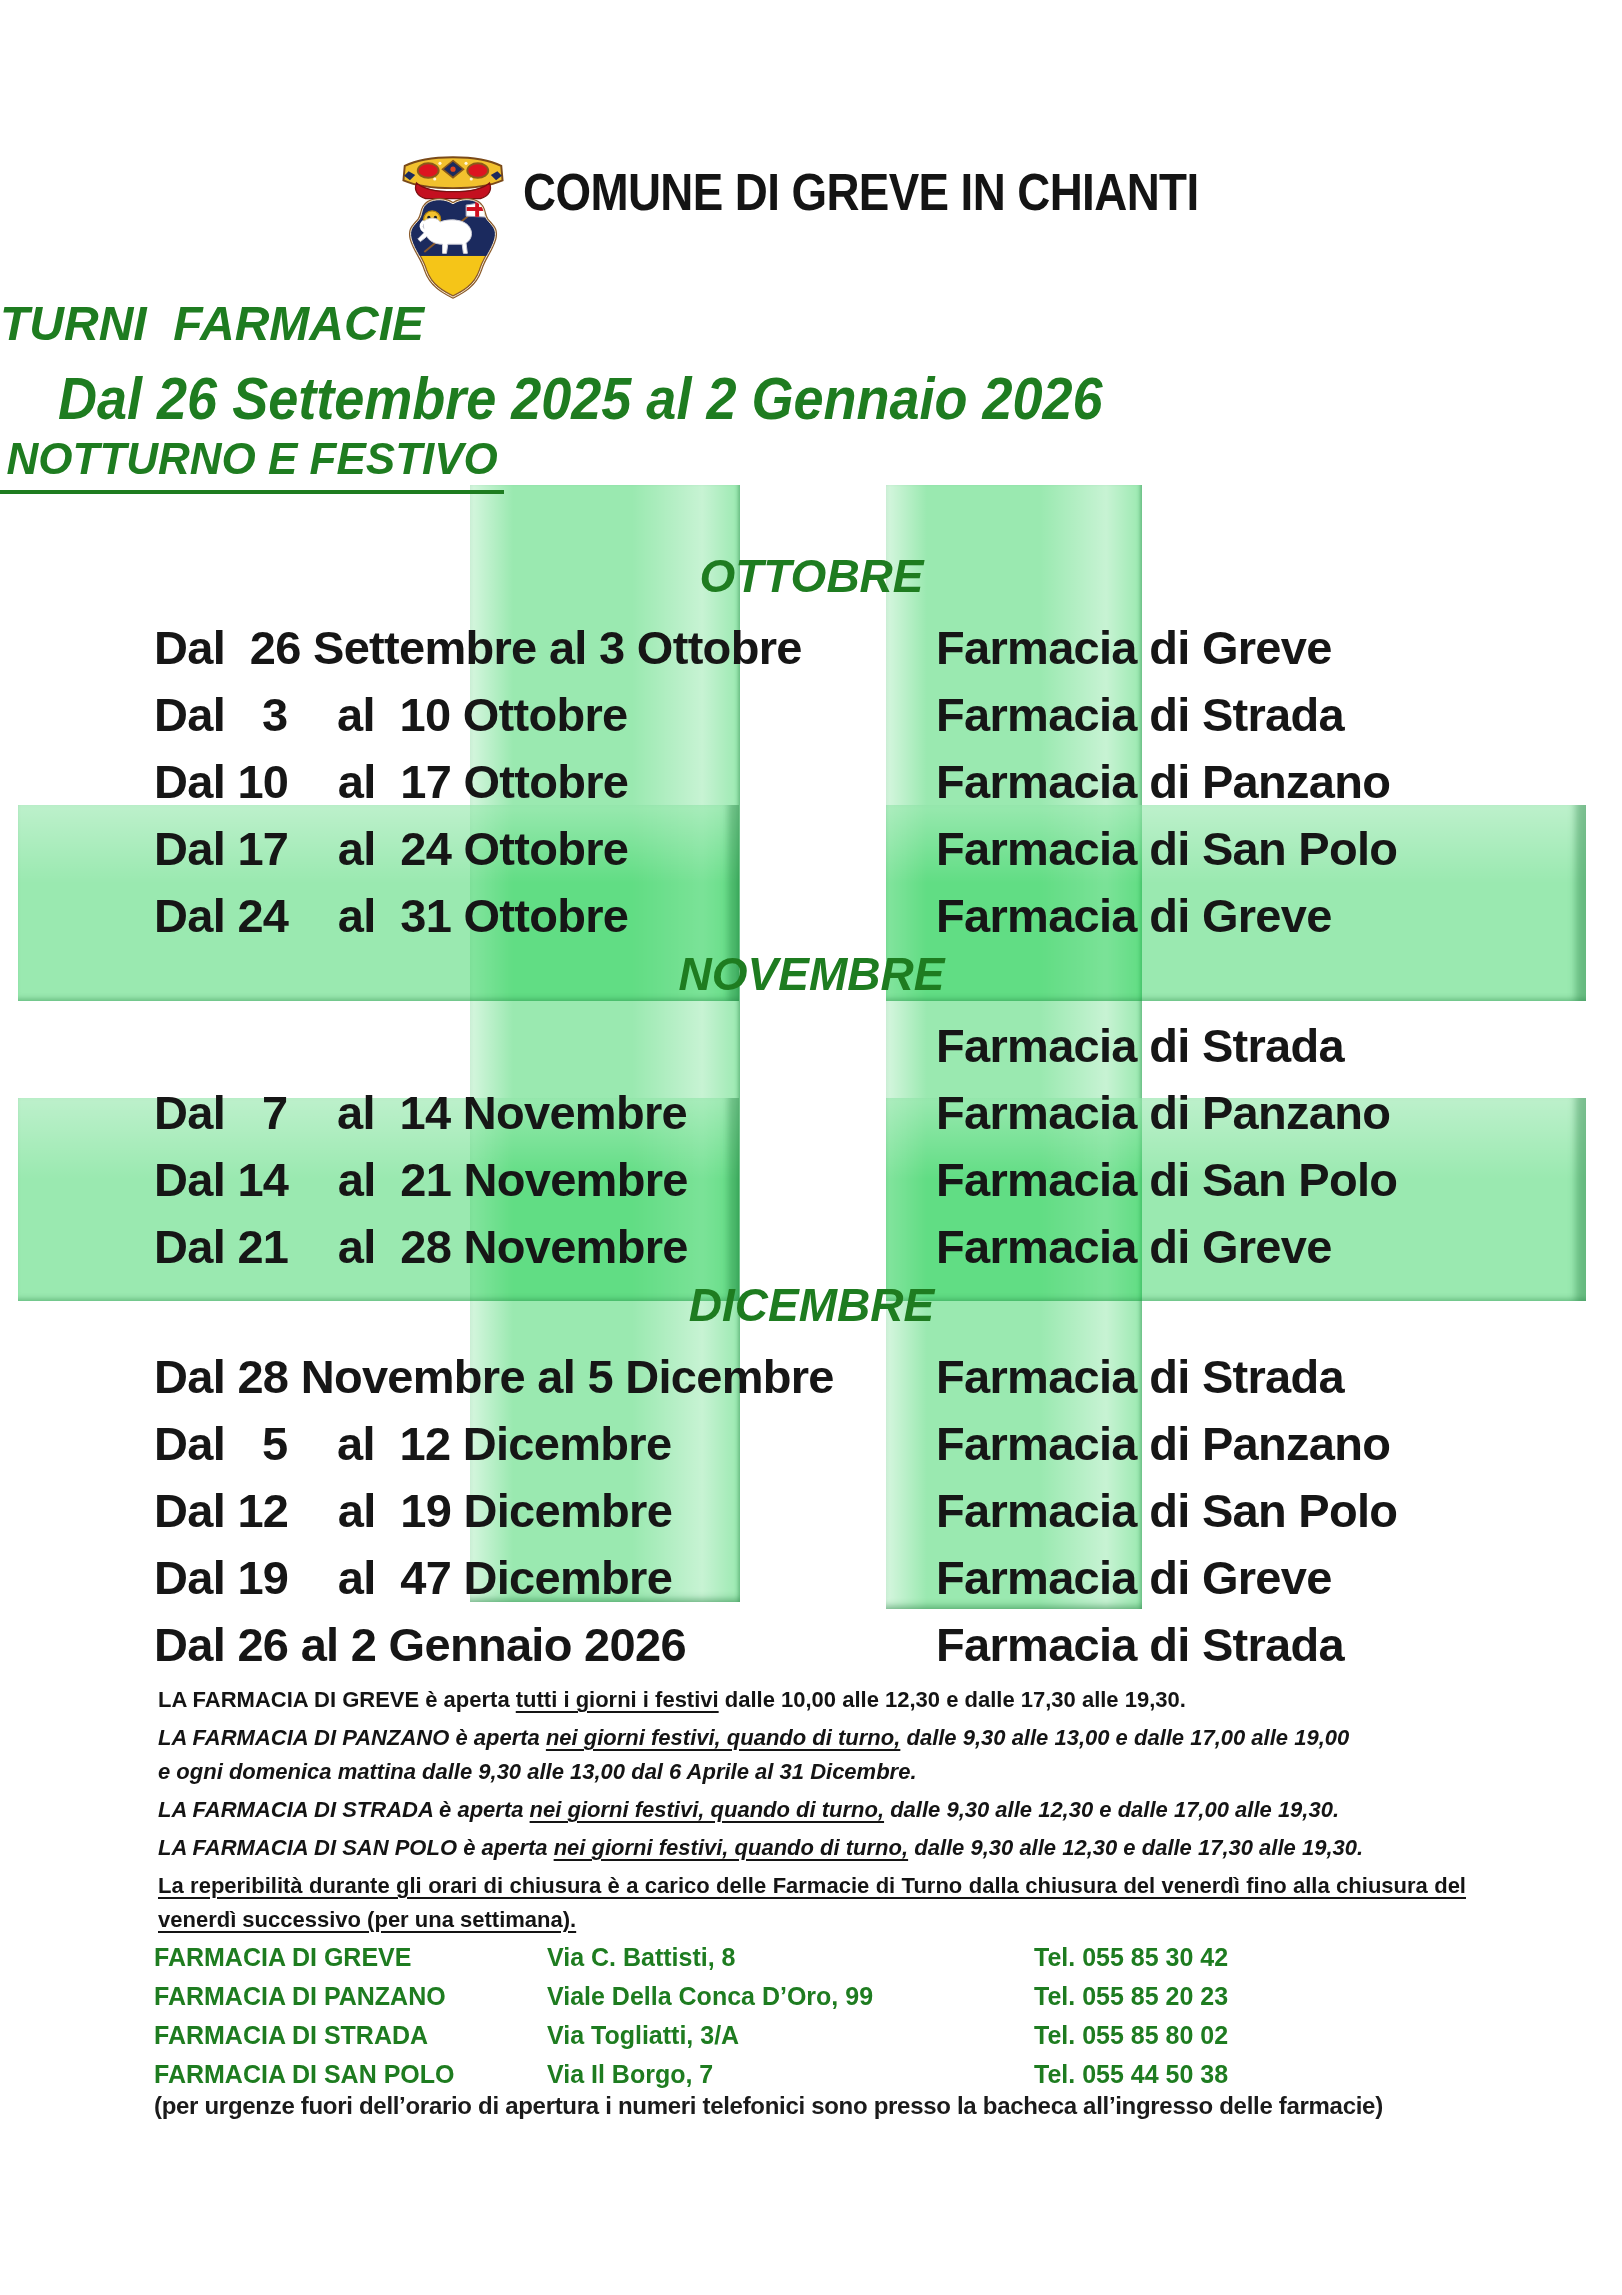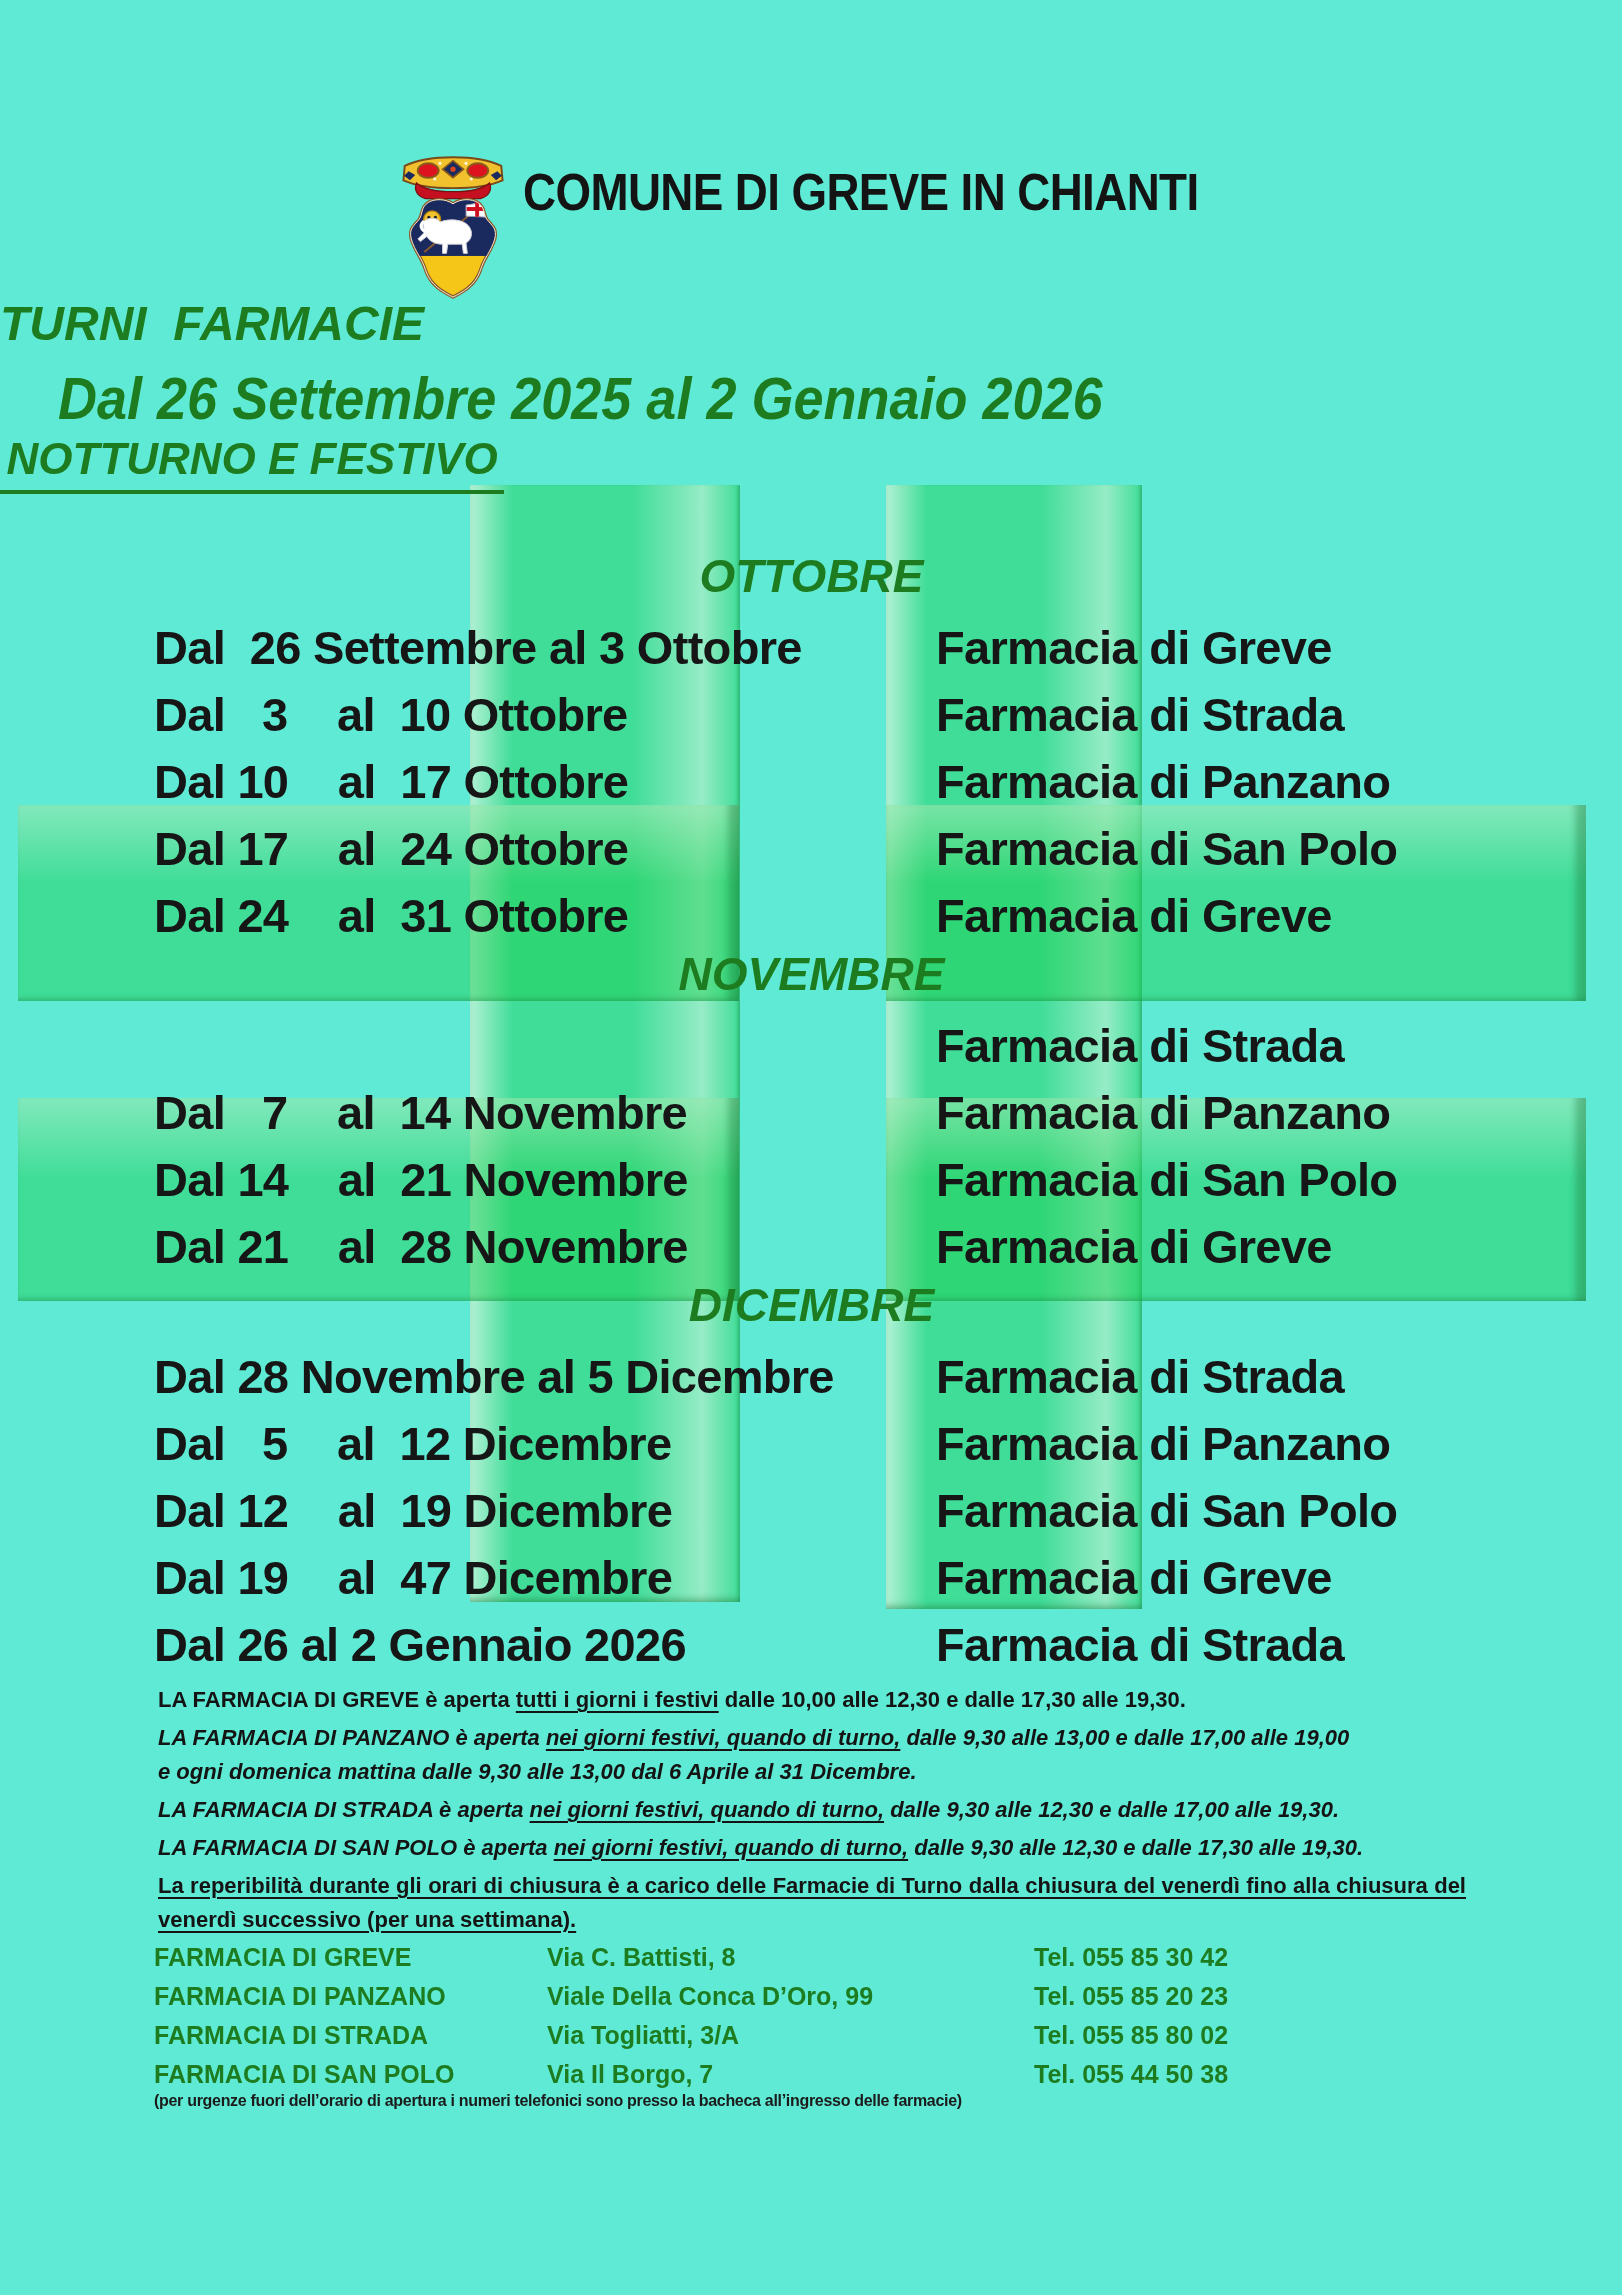--- a/index.html
+++ b/index.html
@@ -1,17 +1,17 @@
 <!DOCTYPE html>
 <html style="font-size:10.5px"><head>
 <meta charset="utf-8">
 <style>
   html,body{margin:0;padding:0;background:#888;}
   #page{
-    position:relative; width:1622px; height:2295px; background:#5eead4;
+    position:relative; width:1622px; height:2295px; background:#ffffff;
     font-family:"Liberation Sans", sans-serif; overflow:hidden;
   }
   
   .wm{position:absolute; background:rgba(25,205,75,.44);}
   .wm.vbar{
     background-image:linear-gradient(90deg, rgba(255,255,255,.6) 0%, rgba(255,255,255,0) 16%, rgba(255,255,255,0) 60%, rgba(255,255,255,.45) 86%, rgba(255,255,255,0) 100%);
     box-shadow: inset -3.9px 0 3.9px -2px rgba(30,120,60,.35), inset 0 -6.5px 6.5px -3.3px rgba(30,120,60,.45);
   }
   .wm.hband{
     background-image:linear-gradient(180deg, rgba(255,255,255,.35) 0%, rgba(255,255,255,0) 40%);
@@ -58,21 +58,21 @@
   #notes p.justify{text-align:justify;}
   #notes .u{text-decoration:underline; text-decoration-thickness:2px; text-underline-offset:3.9px;}
 
   
   #contacts{position:absolute; left:154px; top:1938px; width:1316px;}
   .crow{position:relative; height:39px; line-height:39px; color:#1e7c20; font-weight:bold; font-size:25px;}
   .crow span{position:absolute; top:0; white-space:pre;}
   .crow .cname{left:0;}
   .crow .caddr{left:393px;}
   .crow .cphone{left:880px;}
-  #footnote{position:absolute; left:154px; top:2092px; font-size:16px; font-weight:bold;
+  #footnote{position:absolute; left:154px; top:2092px; font-size:24px; font-weight:bold;
             color:#1b1b1b; letter-spacing:-0.3px; white-space:pre;}
 </style>
 </head>
 <body>
 
 <div id="page">
 
   <div id="barA" class="wm vbar"></div>
   <div id="barB" class="wm vbar"></div>
   <div id="band1L" class="wm hband"></div>

